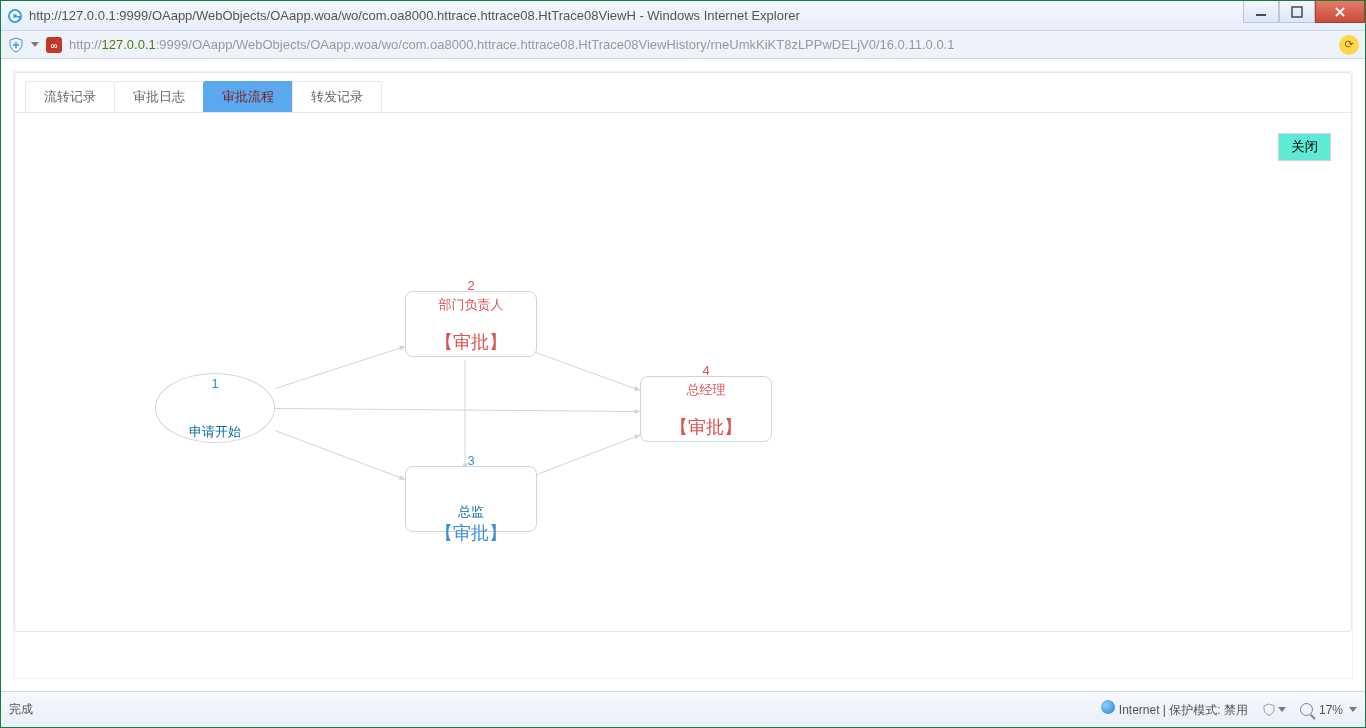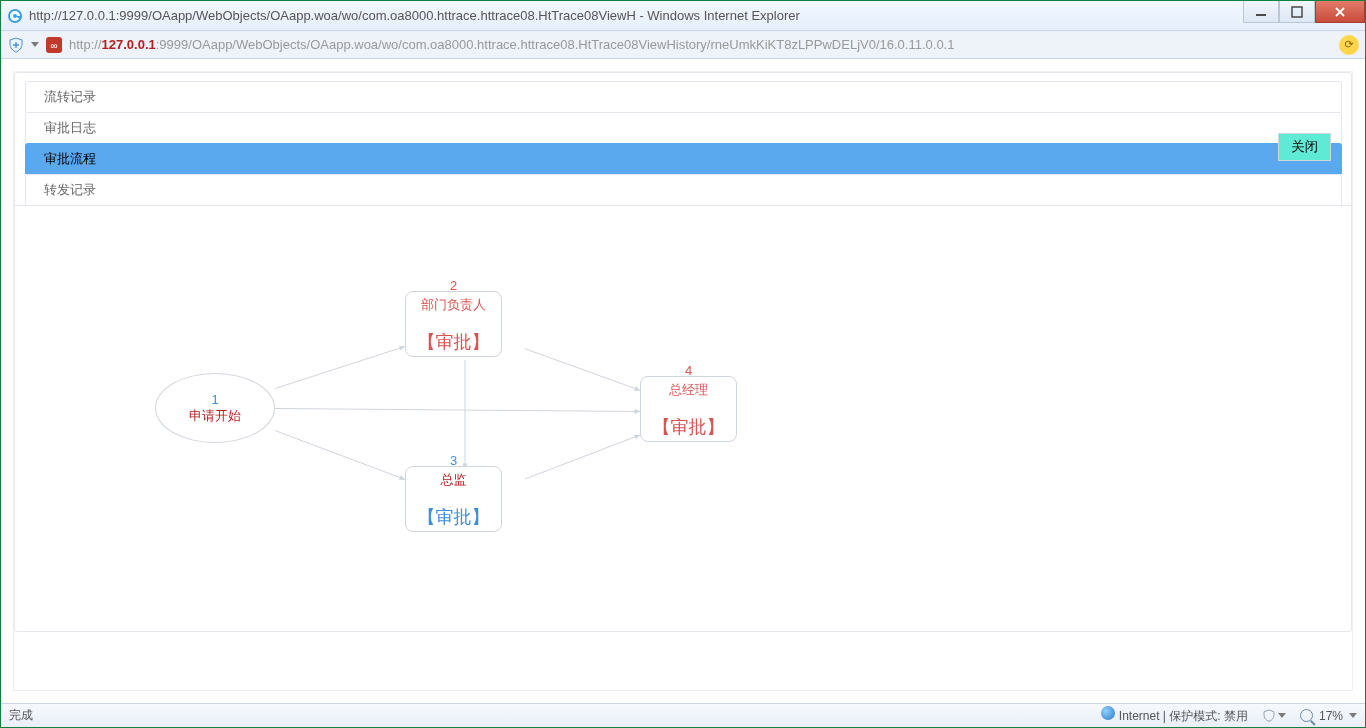--- a/index.html
+++ b/index.html
@@ -70,21 +70,21 @@
   .shield-icon, .fav-icon {
     width: 18px; height: 18px;
     display: flex; align-items:center; justify-content:center;
   }
   .addr {
     flex: 1;
     color: #999;
     white-space: nowrap;
     overflow: hidden;
   }
-  .addr .strong { color: #b91c1c; font-weight: bold; }
+  .addr .strong { color: #4d7c0f; }
   .compat-icon {
     width: 20px; height: 20px;
     border-radius: 10px;
     background: #ffd54a;
     display:flex;align-items:center;justify-content:center;
     font-size:11px;color:#7a5c00;
   }
   
   .viewport {
     flex: 1;
@@ -122,35 +122,34 @@
     padding: 0 0 20px 0;
     height: 560px;
     position: relative;
   }
   
   .tabs {
     display:flex;
     border-bottom:1px solid #e4e8ee;
     padding:8px 10px 0 10px;
     gap: 0;
-    flex-direction: column;
   }
   .tab {
     padding: 6px 18px;
     border:1px solid #e4e8ee;
     border-bottom:none;
     margin-right:-1px;
     background:#fff;
     color:#666;
     cursor:pointer;
     border-radius:3px 3px 0 0;
   }
   .tab.active {
     background:#5aa9ef;
-    color:#000000;
+    color:#7f1d1d;
     border-color:#5aa9ef;
   }
   
   .close-btn {
     position:absolute;
     right: 20px;
     top: 60px;
     border:1px solid #cfd5dc;
     background:#5eead4;
     padding: 4px 12px;
@@ -166,44 +165,44 @@
     text-align:center;
   }
   .ellipse {
     width: 120px; height: 70px;
     border:1px solid #cfd5dc;
     border-radius: 50%;
     display:flex;flex-direction:column;align-items:center;justify-content:center;
     background:#fff;
   }
   .rect {
-    width: 97px; height: 66px;
+    width: 132px; height: 66px;
     border:1px solid #cfd5dc;
     border-radius: 8px;
     background:#fff;
     display:flex;flex-direction:column;align-items:center;justify-content:space-between;
     padding:4px 0 2px 0;
   }
   .num { color:#d9534f; font-size:13px; }
   .num.blue { color:#3c8dda; }
   .label { color:#d9534f; font-size:13px; }
-  .label.blue { color:#b91c1c; }
+  .label.blue { color:#0369a1;margin-top:32px; }
   .action { color:#d9534f; font-size:18px; }
   .action.blue { color:#3c8dda; }
   svg.edges {
     position:absolute; inset:0; width:100%; height:100%;
     pointer-events:none;
   }
   svg.edges line {
     stroke:#cfd5dc; stroke-width:1;
   }
   svg.edges polygon { fill:#cfd5dc; }
   
   .statusbar {
-    height: 24px;
+    height: 36px;
     background: linear-gradient(#f6f9fd,#e9eff8);
     border-top:1px solid #c7d6ea;
     display:flex;align-items:center;
     padding: 0 8px;
     color:#555;
     font-size:12px;
     justify-content: space-between;
   }
   .status-right { display:flex; align-items:center; gap:14px; }
   .globe-icon {

